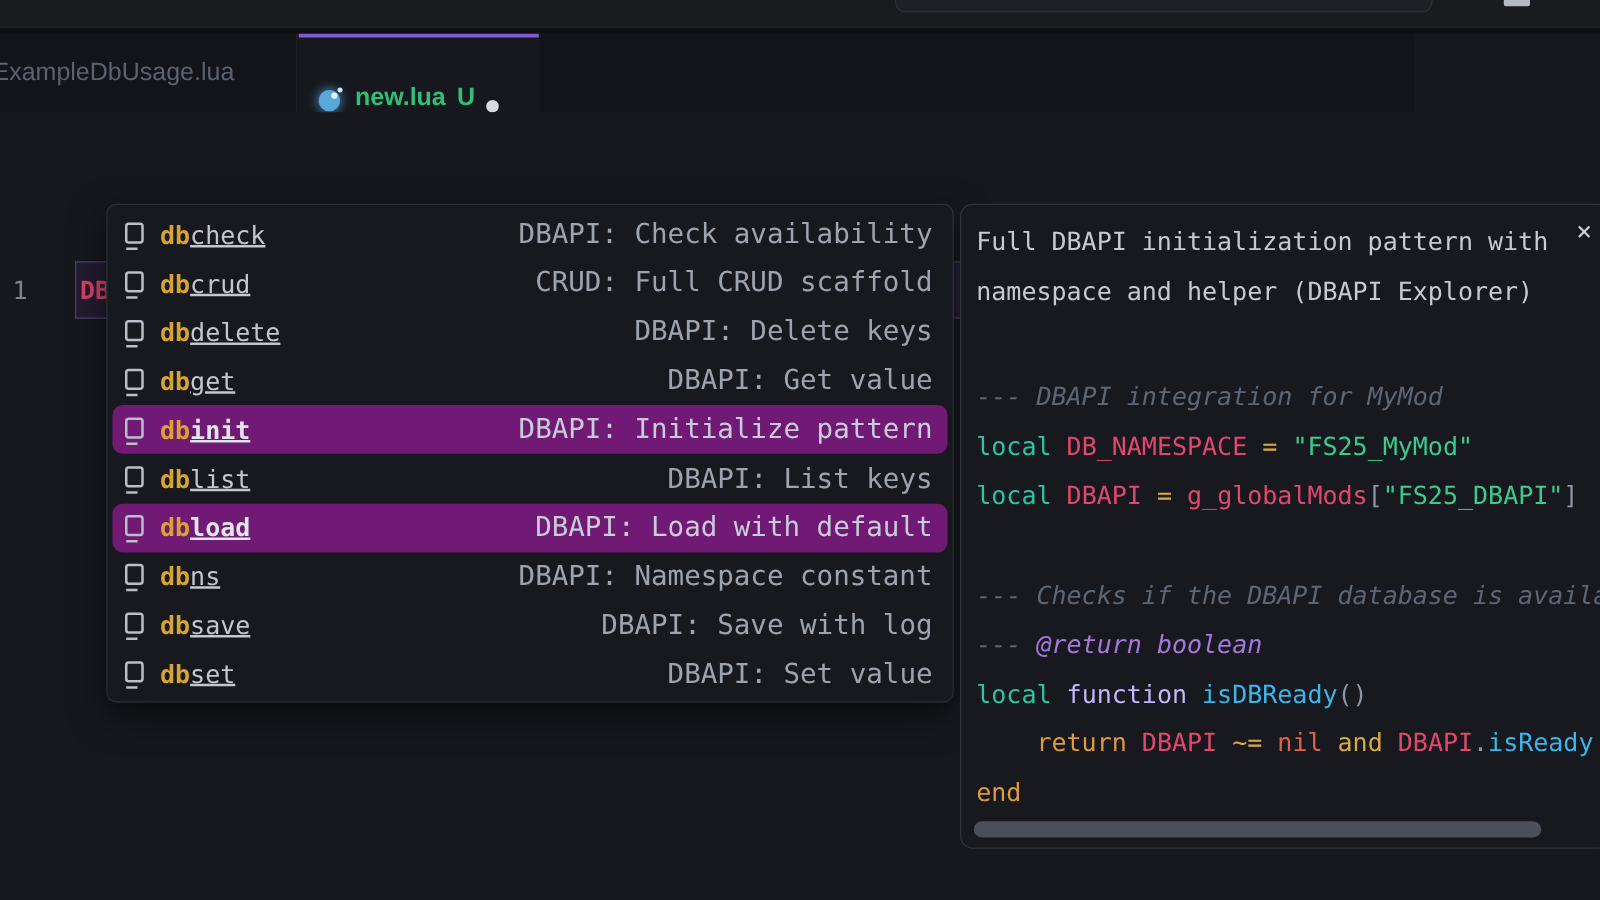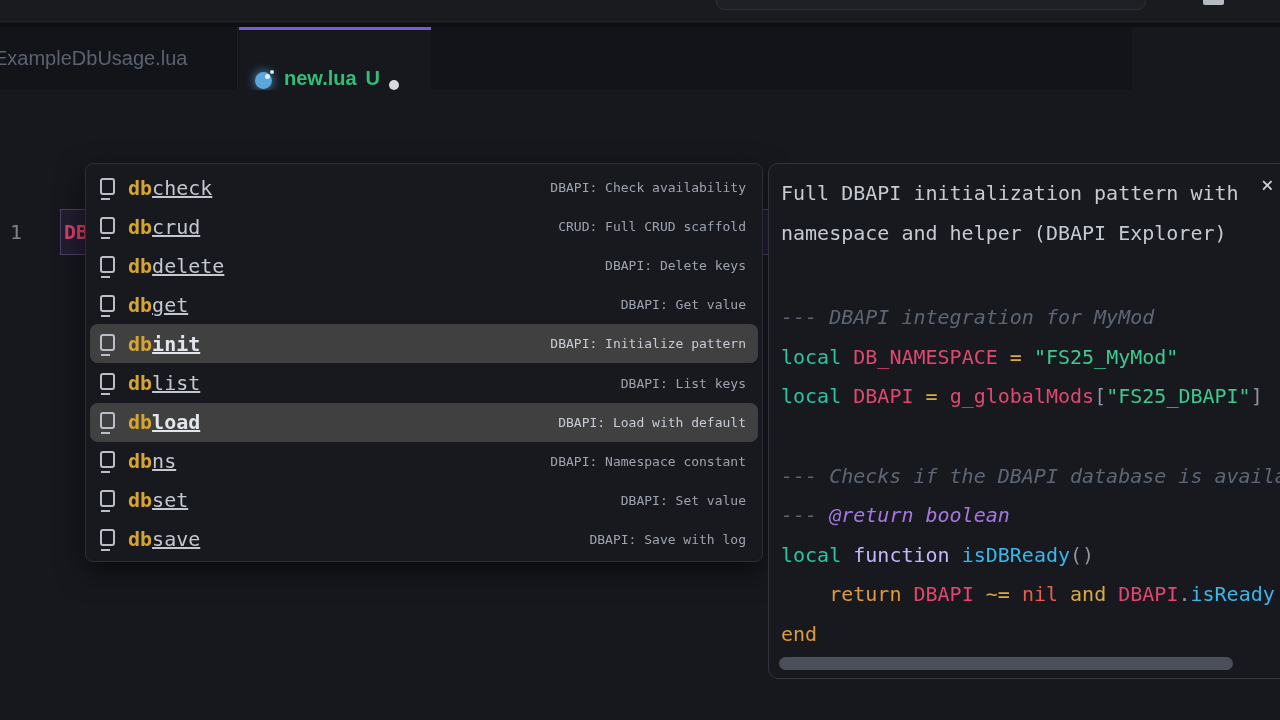--- a/index.html
+++ b/index.html
@@ -46,30 +46,30 @@
   .typed-text { position:absolute; left:64px; top:119px; height:46px; line-height:46px;
                 color:#da4168; font-size:20px; font-weight:600; }
   .cursor-caret { position:absolute; left:87px; top:121px; width:4px; height:42px; background:#dca63c; }
 
   
   .completion { position:absolute; left:85px; top:163px; width:678px; height:399px;
                 background:#17191f; border:1px solid #2c2f39; border-radius:8px;
                 box-shadow:0 10px 28px rgba(0,0,0,.55); padding:4px 0; overflow:hidden; }
   .cmp-row { height:39.1px; margin:0 4px; display:flex; align-items:center;
              padding:0 12px 0 10px; border-radius:8px; }
-  .cmp-row.hl { background:#404040; }
+  .cmp-row.hl { background:#701a75; }
   .snippet-icon { position:relative; width:15px; height:17px; flex:0 0 15px;
                   border:2px solid #b9bec8; border-radius:3px; margin-top:-3px; }
   .snippet-icon::after { content:""; position:absolute; left:-1px; bottom:-7px; width:9px; height:2px;
                          background:#b9bec8; }
   .cmp-label { margin-left:13px; font-size:20px; white-space:nowrap; }
   .cmp-prefix { color:#d7a52f; font-weight:700; }
   .cmp-rest { color:#c3c7d0;text-decoration:underline; }
   .cmp-row.hl .cmp-rest { color:#e2e5ea; font-weight:600; }
-  .cmp-detail { margin-left:auto; font-size:13px; color:#9da3af; white-space:nowrap; }
+  .cmp-detail { margin-left:auto; font-size:22px; color:#9da3af; white-space:nowrap; }
   .cmp-row.hl .cmp-detail { color:#c8ccd6; font-weight:400; }
 
   
   .docs { position:absolute; left:768px; top:163px; width:520px; height:516px;
           background:#17191f; border:1px solid #31343e; border-radius:10px;
           padding:10px 0 0 12px; overflow:hidden; }
   .doc-close { position:absolute; left:492px; top:10px; font-size:21px; color:#ccd0d8;
                line-height:22px; cursor:default; }
   .doc-line { font-size:20px; line-height:39.5px; white-space:pre; overflow:hidden; }
   .doc-gap { width:100%; }
@@ -158,27 +158,27 @@
         <span class="cmp-label"><span class="cmp-prefix">db</span><span class="cmp-rest">load</span></span>
         <span class="cmp-detail">DBAPI: Load with default</span>
       </div>
       <div class="cmp-row">
         <span class="snippet-icon"></span>
         <span class="cmp-label"><span class="cmp-prefix">db</span><span class="cmp-rest">ns</span></span>
         <span class="cmp-detail">DBAPI: Namespace constant</span>
       </div>
       <div class="cmp-row">
         <span class="snippet-icon"></span>
-        <span class="cmp-label"><span class="cmp-prefix">db</span><span class="cmp-rest">set</span></span>
-        <span class="cmp-detail">DBAPI: Set value</span>
+        <span class="cmp-label"><span class="cmp-prefix">db</span><span class="cmp-rest">save</span></span>
+        <span class="cmp-detail">DBAPI: Save with log</span>
       </div>
       <div class="cmp-row">
         <span class="snippet-icon"></span>
-        <span class="cmp-label"><span class="cmp-prefix">db</span><span class="cmp-rest">save</span></span>
-        <span class="cmp-detail">DBAPI: Save with log</span>
+        <span class="cmp-label"><span class="cmp-prefix">db</span><span class="cmp-rest">set</span></span>
+        <span class="cmp-detail">DBAPI: Set value</span>
       </div>
     </div>
 </div>
 
 <div class="docs">
   <div class="doc-close">×</div>
   <div id="doc-lines">
       <div class="doc-line"><span class="tok-pl">Full DBAPI initialization pattern with</span></div>
       <div class="doc-line"><span class="tok-pl">namespace and helper (DBAPI Explorer)</span></div>
       <div class="doc-gap" style="height: 45px;"></div>

